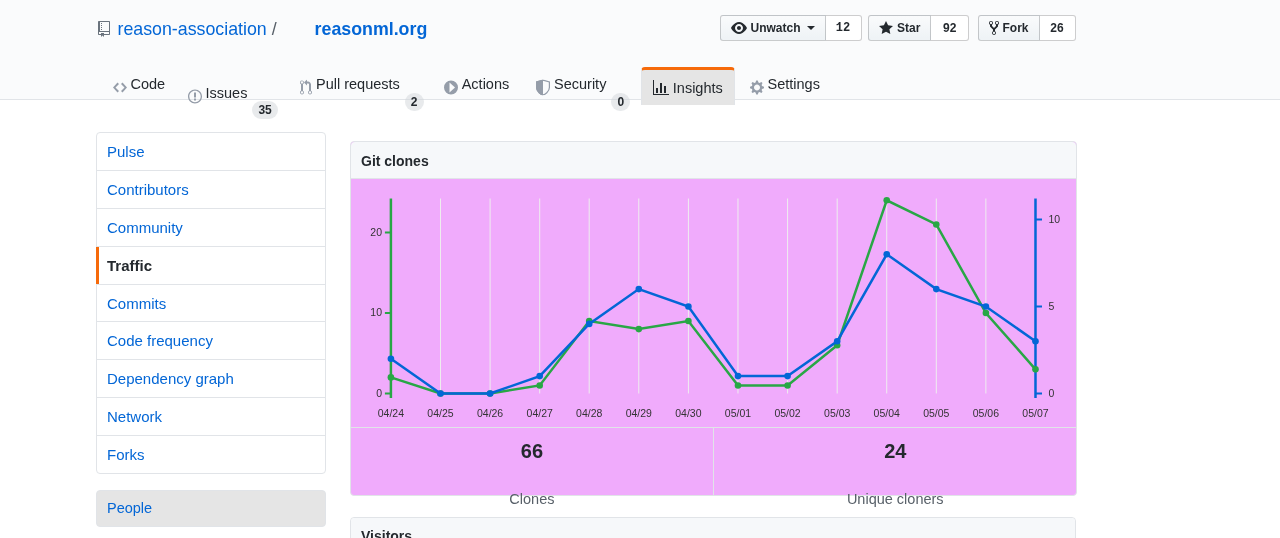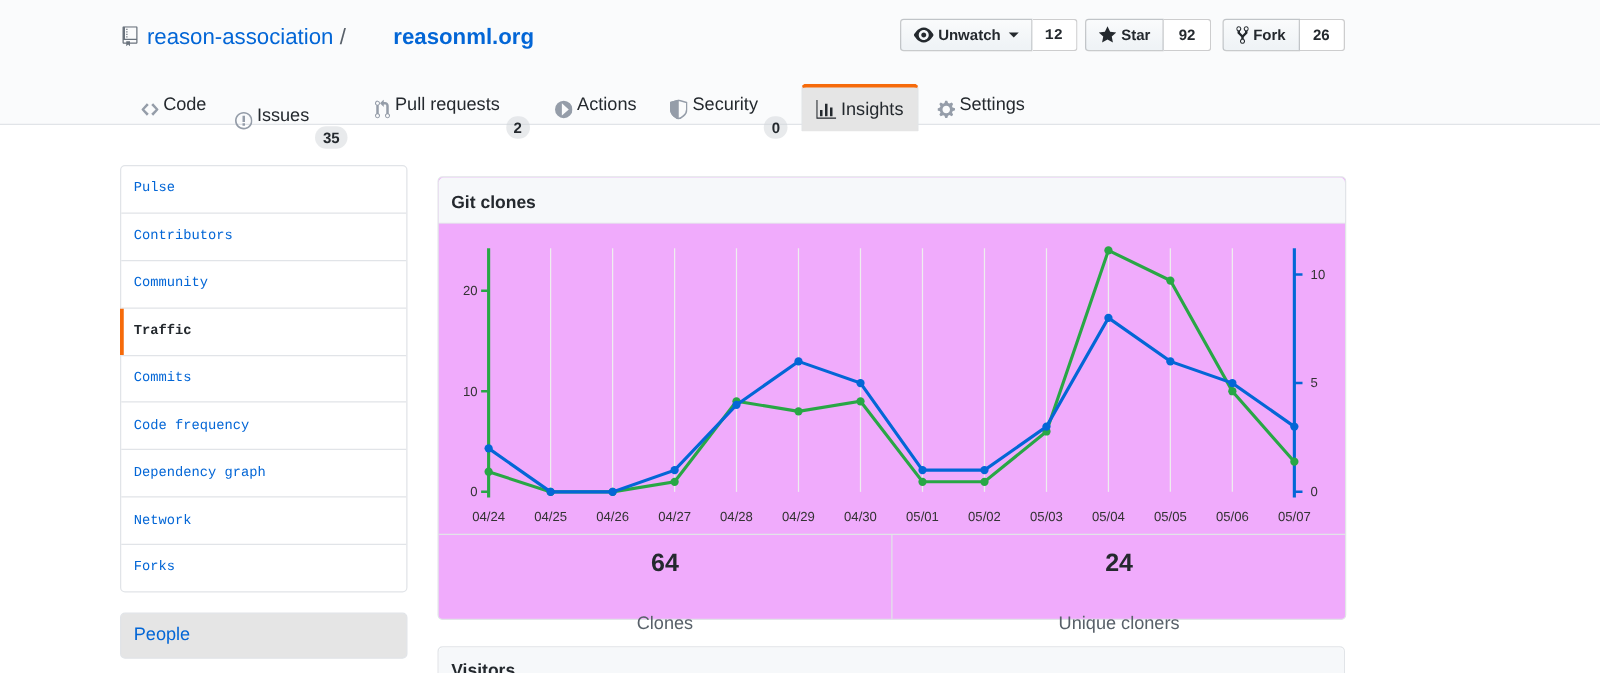--- a/index.html
+++ b/index.html
@@ -31,21 +31,21 @@
   padding:0 6px; height:18px; line-height:18px; margin-left:5px; color:#24292e; position:relative; top:18px; }
 #tab-insights { left:640.8px; top:67px; width:94.4px; height:38px; background:#e5e5e5;
   border:1px solid #e1e4e8; border-bottom:none; border-top:3px solid #f66a0a;
   border-radius:4px 4px 0 0; display:flex; align-items:center; padding-left:11px;
   font-size:14.5px; color:#24292e; }
 #tab-insights svg { margin-right:4px; }
 
 #menu1 { left:96px; top:131.5px; width:229.5px; background:#fff;
   border:1px solid #e1e4e8; border-radius:4px; }
 #menu1 .item { height:37.87px; display:flex; align-items:center; padding-left:10px;
-  font-size:11px; color:#0366d6; border-top:1px solid #e1e4e8; position:relative;font-family:Liberation Mono, monospace; }
+  font-size:15px; color:#0366d6; border-top:1px solid #e1e4e8; position:relative; }
 #menu1 .item:first-child { border-top:none; height:37.5px; }
 #menu1 .sel { color:#24292e; font-weight:bold; }
 #menu1 .sel::before { content:""; position:absolute; left:-1px; top:0; bottom:0; width:3px;
   background:#f66a0a; }
 #menu2 { left:96px; top:490px; width:229.5px; height:36.5px; background:#e5e5e5;
   border:1px solid #e1e4e8; border-radius:4px; display:flex; align-items:center;
   padding-left:10px; font-size:14.5px; color:#0366d6; }
 
 #panel1 { left:349.5px; top:141px; width:727.7px; height:355.2px; background:#f0abfc;
   border:1px solid #e1e4e8; border-radius:4px; }
@@ -223,21 +223,21 @@
         <circle cx="436.6" cy="197.1" r="3.3"></circle>
         <circle cx="486.2" cy="162.3" r="3.3"></circle>
         <circle cx="535.75" cy="75.3" r="3.3"></circle>
         <circle cx="585.3" cy="110.1" r="3.3"></circle>
         <circle cx="634.9" cy="127.5" r="3.3"></circle>
         <circle cx="684.5" cy="162.3" r="3.3"></circle>
     </g>
   </svg>
   <div id="summary">
     <div class="cell">
-        <div class="num">64</div>
+        <div class="num">66</div>
         <div class="lbl">Clones</div>
       </div>
     <div class="cell">
         <div class="num">24</div>
         <div class="lbl">Unique cloners</div>
       </div>
   </div>
 </div>
 
 <div class="abs" id="panel2">

